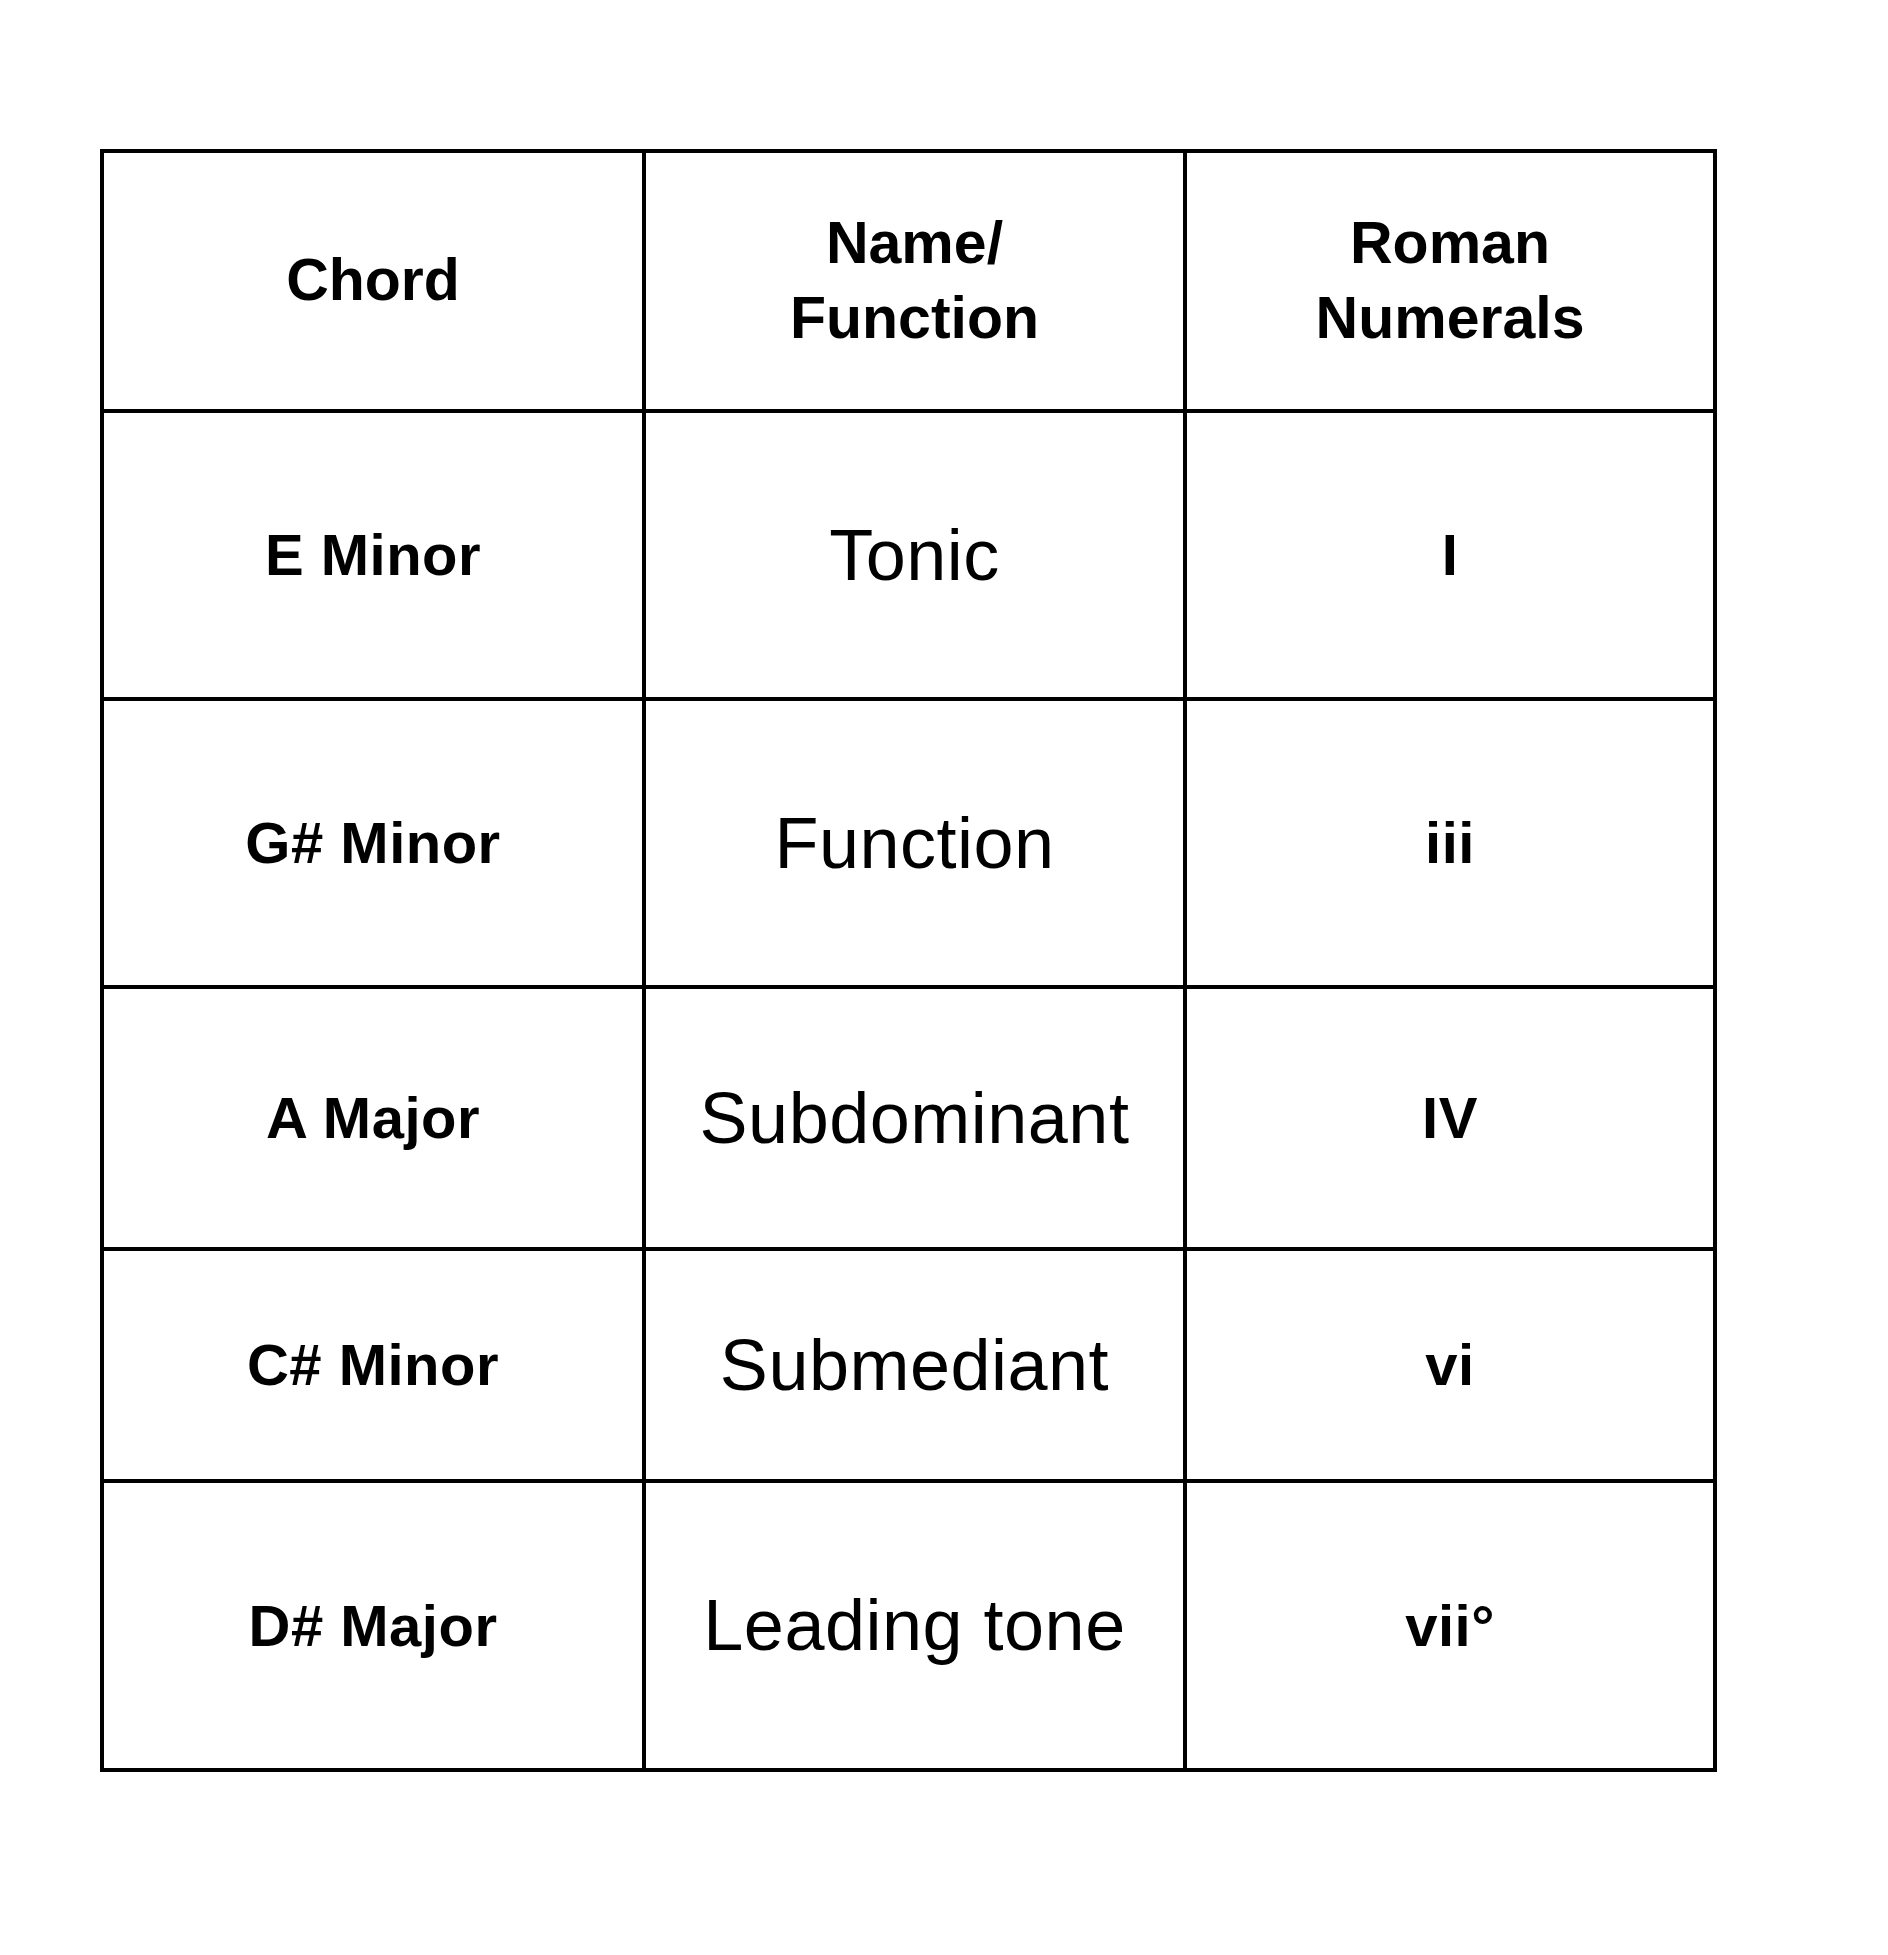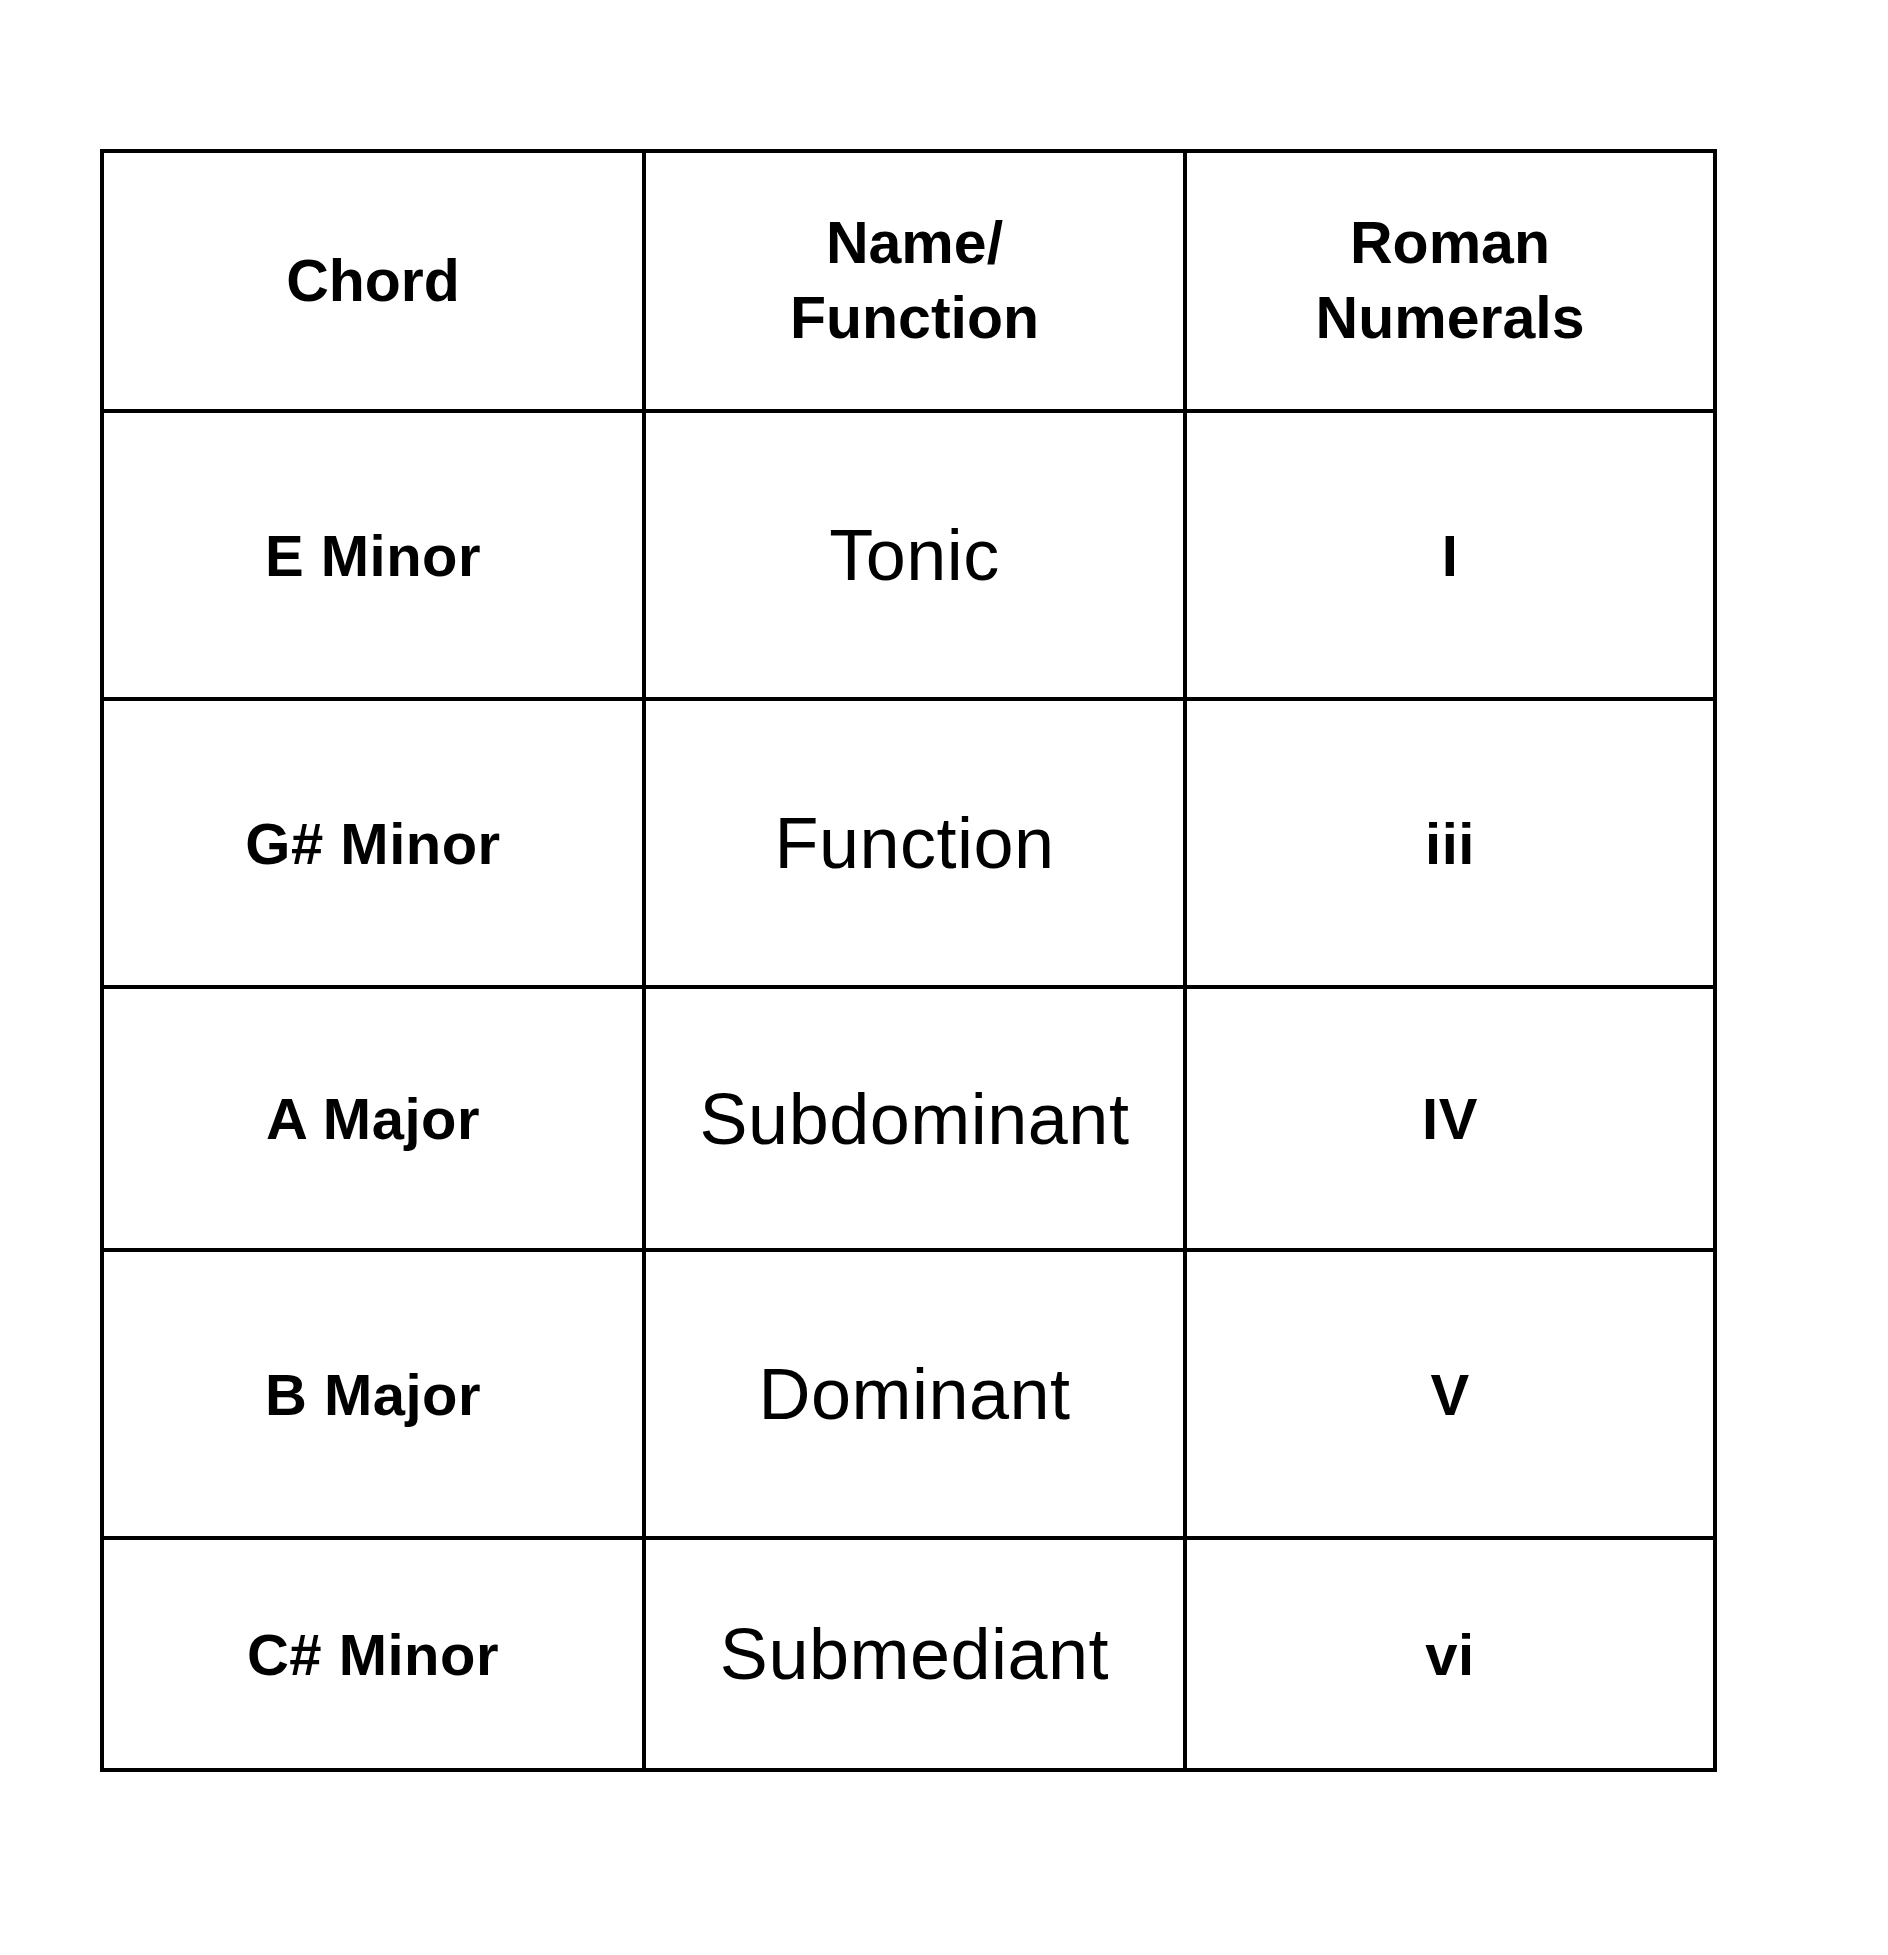--- a/index.html
+++ b/index.html
@@ -88,26 +88,26 @@
     <tr style="height:215px;">
       <td class="chord-cell">G# Minor</td>
       <td class="function-cell">Function</td>
       <td class="numeral-cell">iii</td>
     </tr>
     <tr style="height:196px;">
       <td class="chord-cell">A Major</td>
       <td class="function-cell">Subdominant</td>
       <td class="numeral-cell">IV</td>
     </tr>
-    <tr style="height:215px;">
-      <td class="chord-cell">B Major</td>
-      <td class="function-cell">Dominant</td>
-      <td class="numeral-cell">V</td>
-    </tr>
     <tr style="height:173px;">
       <td class="chord-cell">C# Minor</td>
       <td class="function-cell">Submediant</td>
       <td class="numeral-cell">vi</td>
+    </tr>
+    <tr style="height:216px;">
+      <td class="chord-cell">D# Major</td>
+      <td class="function-cell">Leading tone</td>
+      <td class="numeral-cell">vii°</td>
     </tr>
   </tbody>
     </table>
 </div>
 
 
 </body></html>

